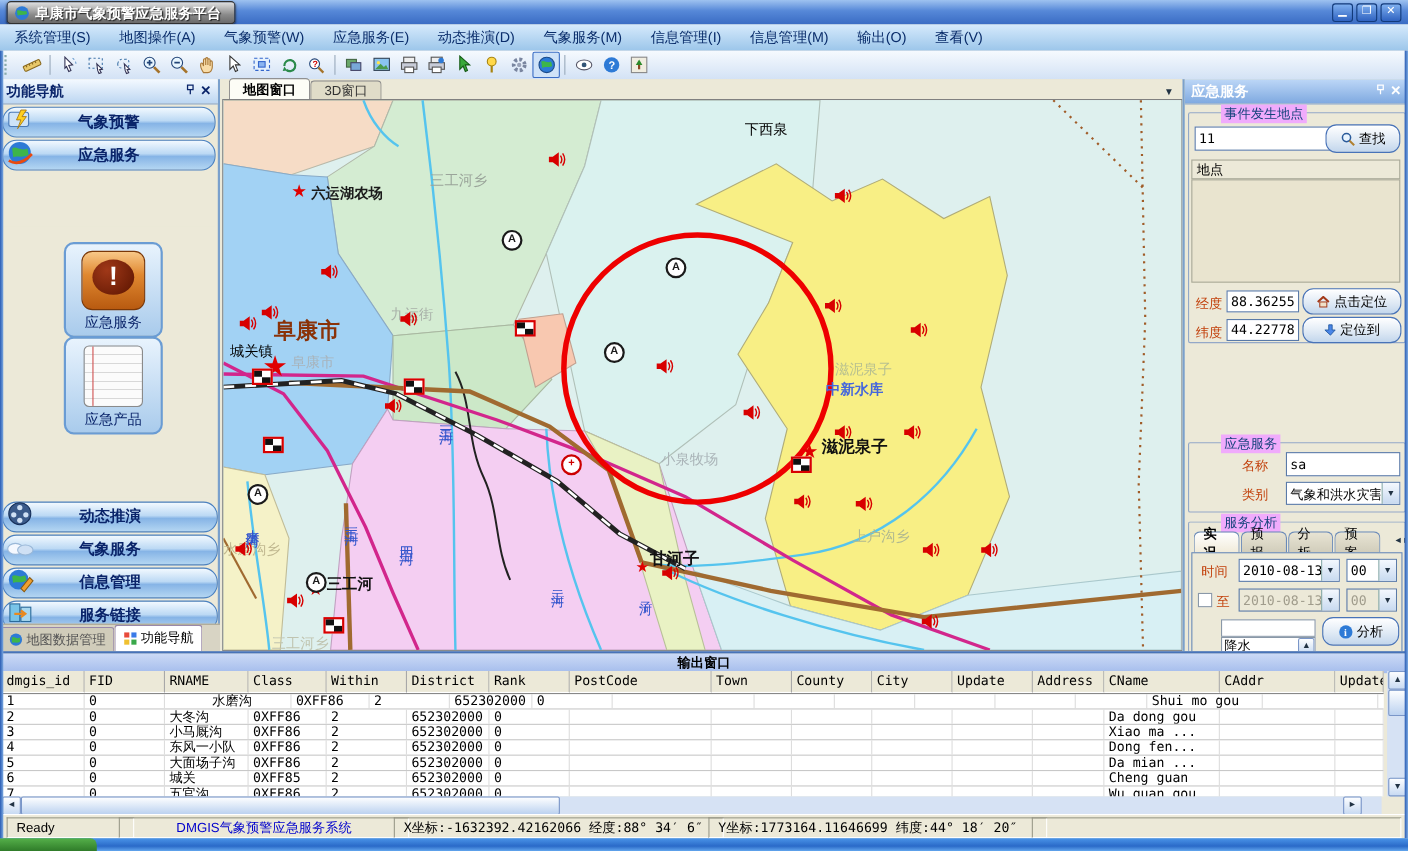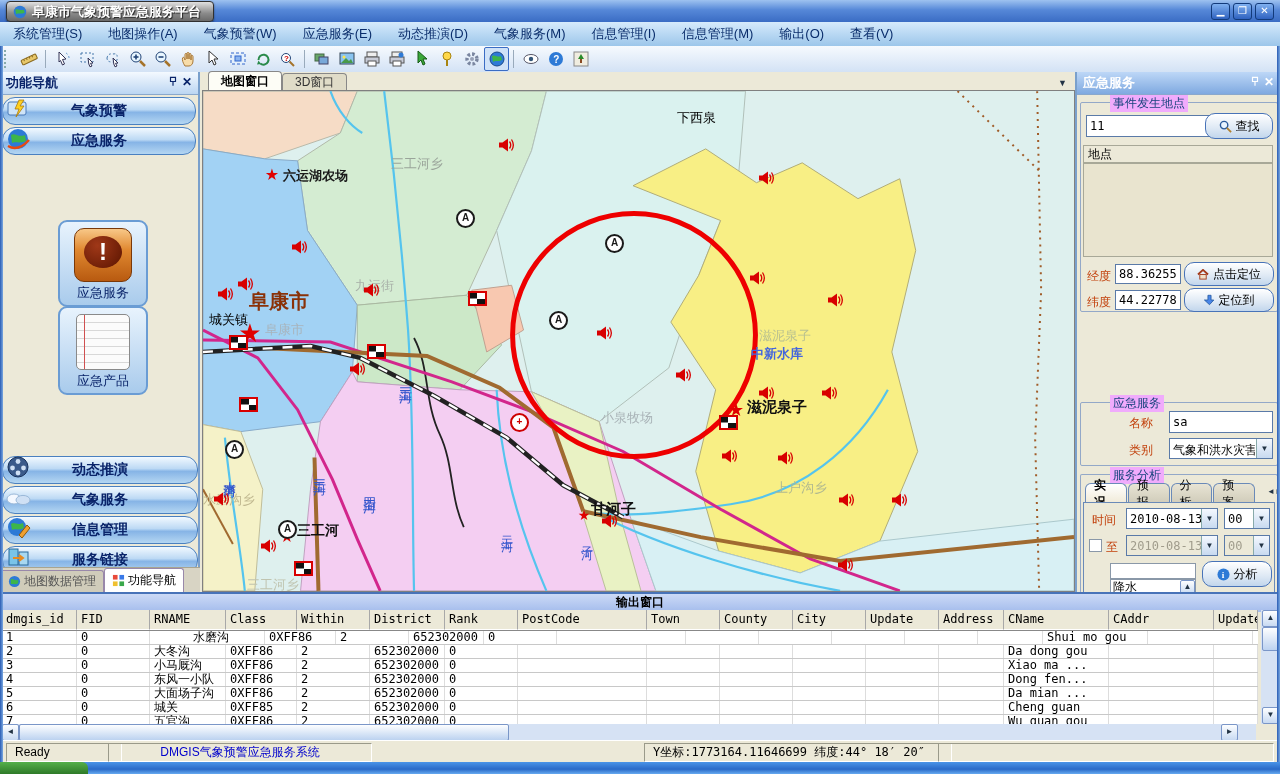--- a/index.html
+++ b/index.html
@@ -828,20 +828,21 @@
     <div class="scroll" style="left:2px;top:132px;width:1254px;height:16px;">
       <span class="sc-btn" style="left:0;top:0;">◄</span>
       <span class="sc-thumb" style="left:17px;top:0;width:488px;height:15px;"></span>
       <span class="sc-btn" style="right:18px;top:0;">►</span>
     </div>
   </div>
 
   <div id="statusbar">
     <div class="sb-panel" style="left:6px;width:98px;font-family:'Liberation Sans',sans-serif;">Ready</div>
     <div class="sb-panel" style="left:108px;width:246px;color:#0000cc;text-align:center;font-family:'Liberation Sans',sans-serif;">DMGIS气象预警应急服务系统</div>
+    <div class="sb-panel" style="left:358px;width:282px;">X坐标:-1632392.42162066 经度:88° 34′ 6″</div>
     <div class="sb-panel" style="left:644px;width:290px;">Y坐标:1773164.11646699 纬度:44° 18′ 20″</div>
     <div class="sb-panel" style="left:938px;right:6px;"></div>
   </div>
 
   <div id="taskbar-strip">
     <div id="start-sliver"></div>
   </div>
 
   <div class="edge" style="left:0;"></div>
   <div class="edge" style="right:0;"></div>

